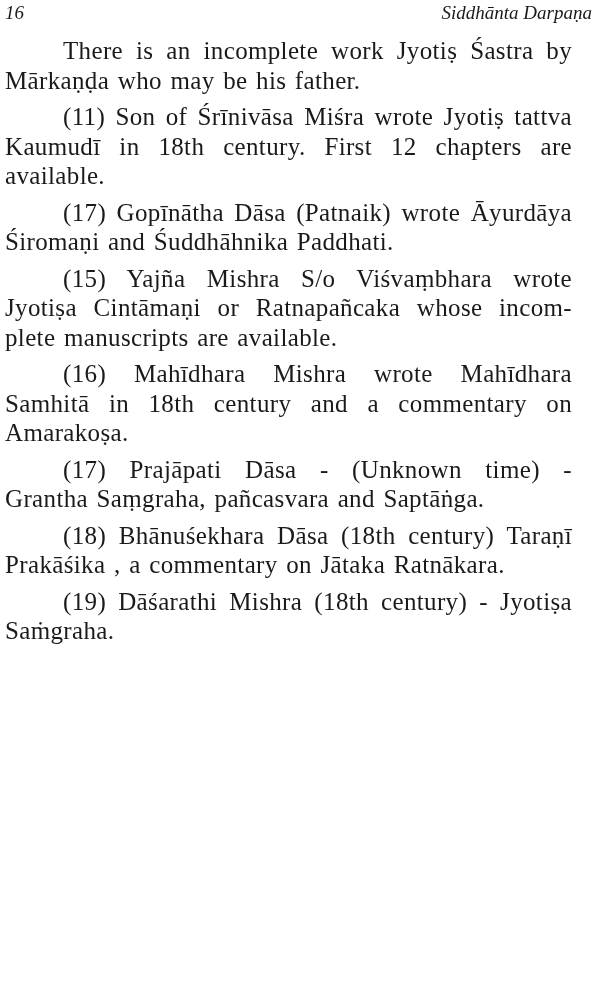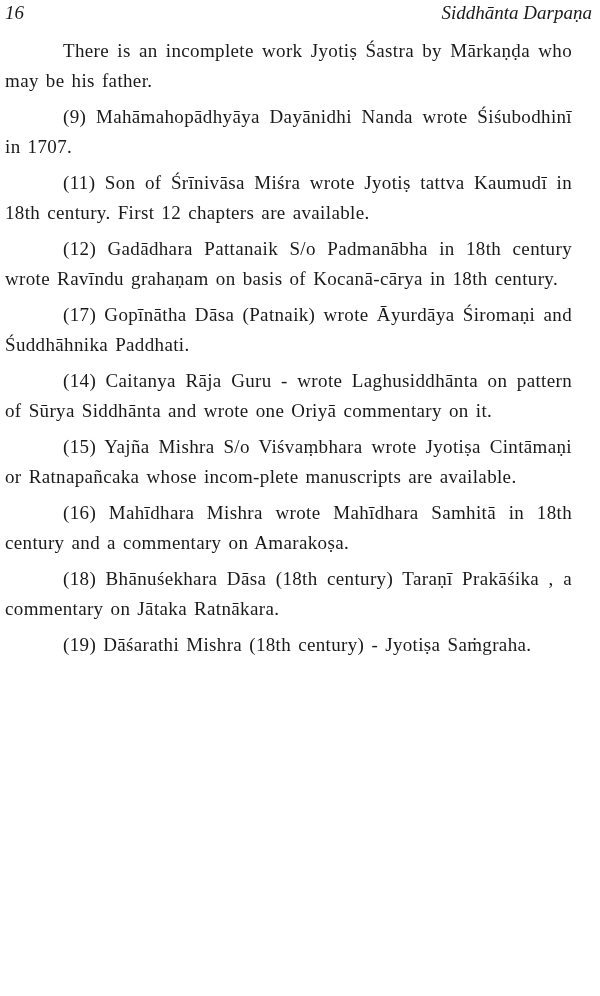--- a/index.html
+++ b/index.html
@@ -11,40 +11,38 @@
   .page { position: relative; width: 600px; height: 996px; padding-left: 20px; }
   .running-head {
     position: absolute; top: 2px; left: 5px; right: 28px;
     display: flex; justify-content: space-between; align-items: baseline;
     font-style: italic; font-size: 19px;
     font-family: "Liberation Serif", serif;
   }
   .body-text {
     position: absolute; top: 36px; left: 5px; width: 567px;
     font-family: "Liberation Serif", serif;
-    font-size: 19px; line-height: 29.5px;
+    font-size: 25px; line-height: 29.5px;
     text-align: justify; text-align-last: left;
     letter-spacing: 0.35px; word-spacing: 2px;
   }
   .para { margin: 0 0 7px 0; text-indent: 58px; }
 </style>
 </head>
 <body>
 
 <div class="page">
   <div class="running-head">
     <span>16</span>
     <span>Siddhānta Darpaṇa</span>
   </div>
 
   <div class="body-text">
     <p class="para">There is an incomplete work Jyotiṣ Śastra by Mārkaṇḍa who may be his father.</p>
-    <p class="para">(9) Mahāmahopādhyāya Dayānidhi Nanda wrote Śiśubodhinī in 1707.</p>
     <p class="para">(11) Son of Śrīnivāsa Miśra wrote Jyotiṣ tattva Kaumudī in 18th century. First 12 chapters are available.</p>
-    <p class="para">(12) Gadādhara Pattanaik S/o Padmanābha in 18th century wrote Ravīndu grahaṇam on basis of Kocanā-cārya in 18th century.</p>
     <p class="para">(17) Gopīnātha Dāsa (Patnaik) wrote Āyurdāya Śiromaṇi and Śuddhāhnika Paddhati.</p>
-    <p class="para">(14) Caitanya Rāja Guru - wrote Laghusiddhānta on pattern of Sūrya Siddhānta and wrote one Oriyā commentary on it.</p>
     <p class="para">(15) Yajña Mishra S/o Viśvaṃbhara wrote Jyotiṣa Cintāmaṇi or Ratnapañcaka whose incom-plete manuscripts are available.</p>
     <p class="para">(16) Mahīdhara Mishra wrote Mahīdhara Samhitā in 18th century and a commentary on Amarakoṣa.</p>
+    <p class="para">(17) Prajāpati Dāsa - (Unknown time) - Grantha Saṃgraha, pañcasvara and Saptāṅga.</p>
     <p class="para">(18) Bhānuśekhara Dāsa (18th century) Taraṇī Prakāśika , a commentary on Jātaka Ratnākara.</p>
     <p class="para">(19) Dāśarathi Mishra (18th century) - Jyotiṣa Saṁgraha.</p>
   </div>
 </div>
 
 </body></html>

